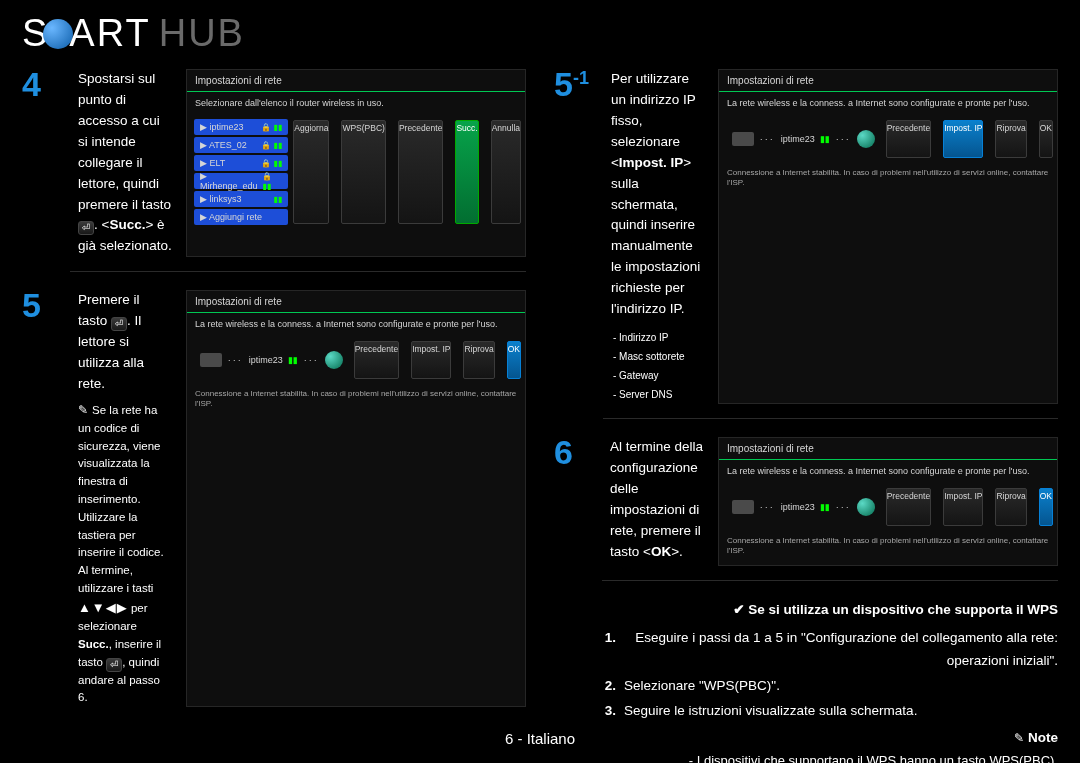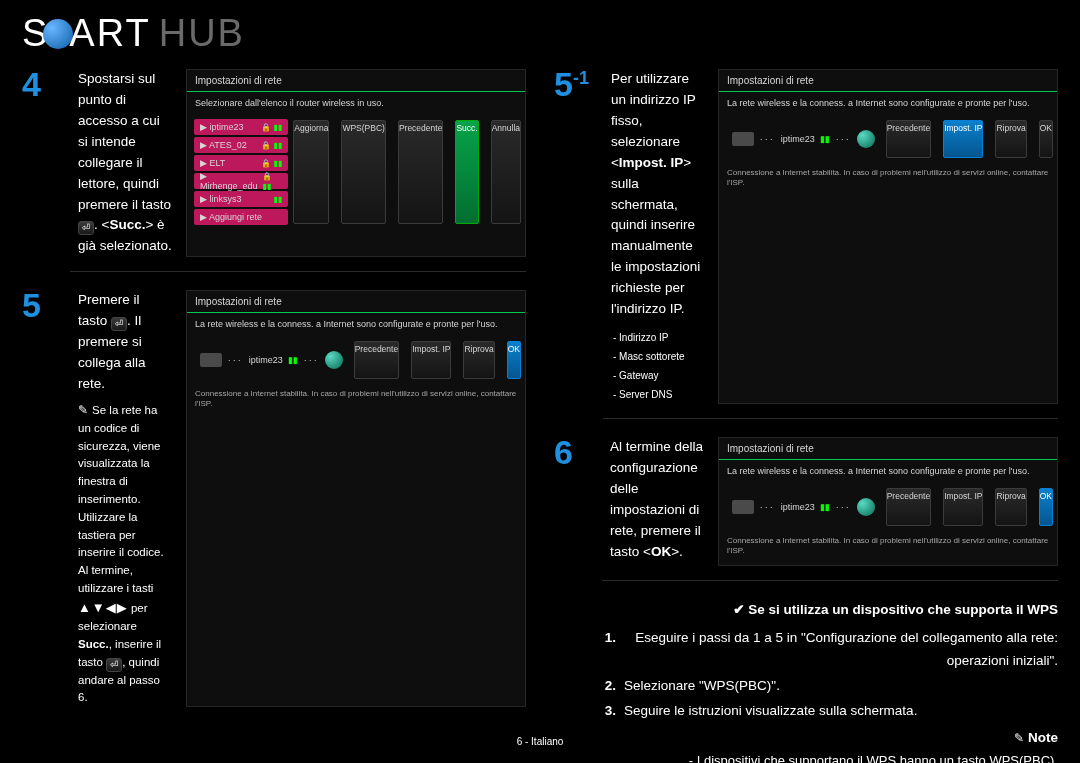--- a/index.html
+++ b/index.html
@@ -99,21 +99,21 @@
     line-height: 1.3;
   }
   .mock .body-row {
     display: flex;
     padding: 2px 0 2px 6px;
     align-items: stretch;
   }
   .mock .list { flex: 1; display: flex; flex-direction: column; }
   .mock .li {
     display: flex; align-items: center;
-    background: #be185d;
+    background: #1d4ed8;
     margin: 1px;
     height: 16px;
     padding: 0 6px;
     border-radius: 2px;
     justify-content: space-between;
   }
   .mock .li .bars { color: #0f0; font-size:8px; }
   .mock .li .lock { font-size:8px; }
   .mock .side-btns { display:flex; padding: 2px 4px; gap:12px; min-width:60px; }
   .mock .btn {
@@ -165,21 +165,21 @@
   .wps-ol li { display: flex; gap: 8px; margin-bottom: 2px; }
   .wps-ol li .n { font-weight: 700; min-width: 18px; }
   .wps-note { margin-top:4px; }
   .wps-sub { margin-left: 10px; font-size:13px; }
 
   .page-footer {
     position: absolute;
     bottom: 16px;
     width: 100%;
     text-align: center;
-    font-size: 10px;
+    font-size: 15px;
   }
 </style>
 </head>
 <body>
 
 <div class="logo">
   <span class="s">S</span><span class="dot"></span><span>ART</span><span class="hub">HUB</span>
 </div>
 
 <div class="cols">
@@ -231,21 +231,21 @@
             </div>
           </div>
         </div>
       </div>
     </div>
 
     <div class="step-row">
       <div class="step-num">5</div>
       <div class="step-body no-border">
         <div class="step-text">
-          <span>Premere il tasto </span><span class="enter-key">⏎</span><span>. Il premere si collega alla rete.</span>
+          <span>Premere il tasto </span><span class="enter-key">⏎</span><span>. Il lettore si utilizza alla rete.</span>
           <div class="step-note">
             <span class="pencil">✎</span><span>Se la rete ha un codice di sicurezza, viene visualizzata la finestra di inserimento. Utilizzare la tastiera per inserire il codice.</span><br>
             <span>Al termine, utilizzare i tasti </span><span class="arrows">▲▼◀▶</span><span> per selezionare </span><b>Succ.</b><span>, inserire il tasto </span><span class="enter-key">⏎</span><span>, quindi andare al passo 6.</span>
           </div>
         </div>
         <div class="mock">
           <div class="title">Impostazioni di rete</div>
           <div class="sub">La rete wireless e la conness. a Internet sono configurate e pronte per l'uso.</div>
           <div class="body-row">
             <div class="list">

